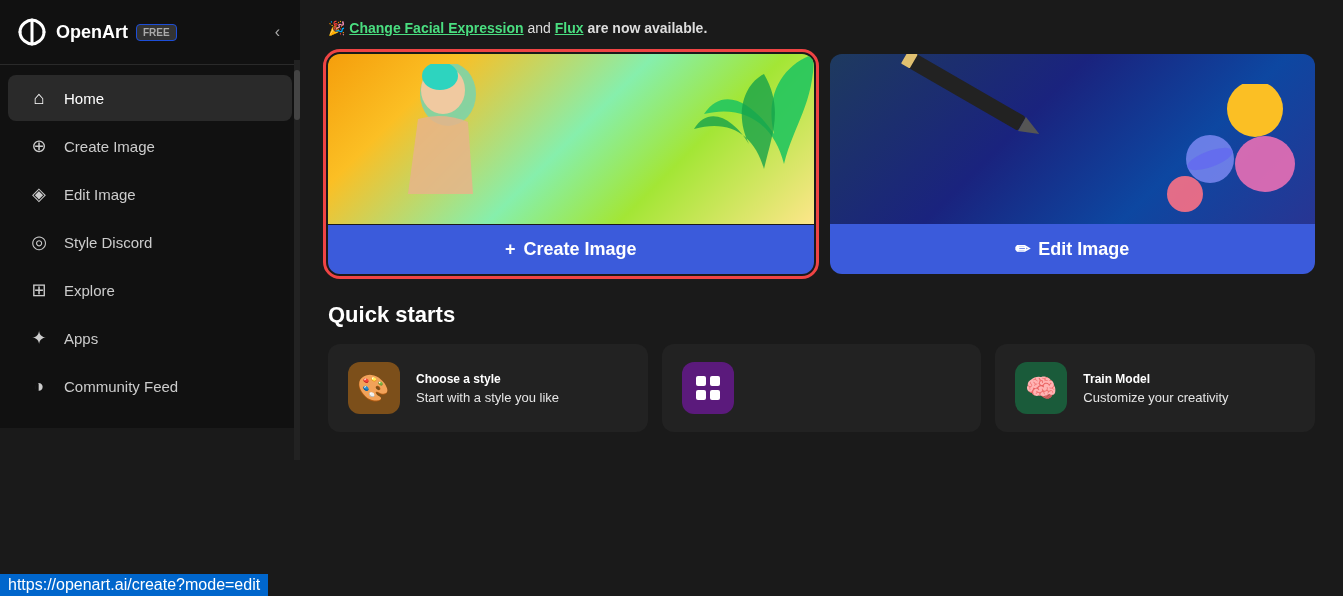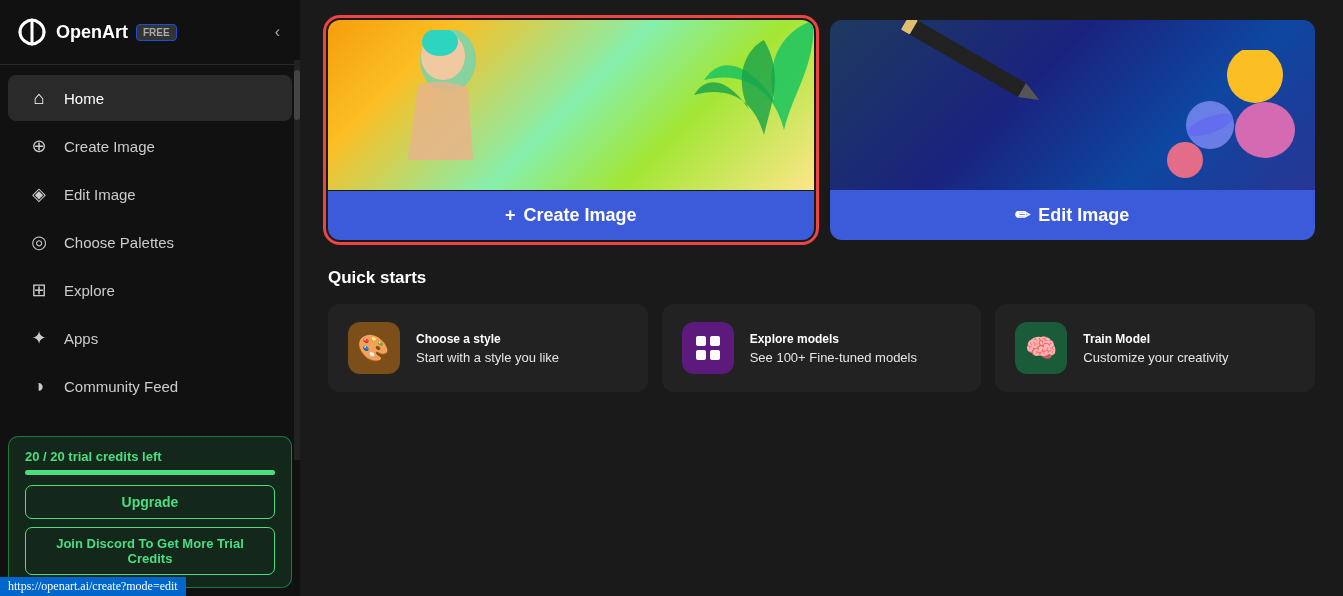--- a/index.html
+++ b/index.html
@@ -13,21 +13,21 @@
       color: #fff;
     }
 
     
     #sidebar {
       width: 300px;
       min-width: 300px;
       background: #111111;
       display: flex;
       flex-direction: column;
-      height: 596px;
+      height: 428px;
       position: relative;
     }
 
     #sidebar-header {
       display: flex;
       align-items: center;
       padding: 16px 16px;
       gap: 8px;
       border-bottom: 1px solid #2a2a2a;
     }
@@ -247,21 +247,21 @@
       border: none;
       cursor: pointer;
     }
 
     .card-btn-edit {
       background: #3b5bdb;
     }
 
     
     #quick-starts-title {
-      font-size: 17px;
+      font-size: 22px;
       font-weight: 700;
       color: #fff;
       margin-bottom: 16px;
     }
 
     #quick-starts-row {
       display: flex;
       gap: 14px;
     }
 
@@ -303,24 +303,23 @@
       color: #e5e5e5;
     }
 
     
     #statusbar {
       position: fixed;
       bottom: 0;
       left: 0;
       background: #0066cc;
       color: #fff;
-      font-size: 12px;
+      font-size: 16px;
       padding: 2px 8px;
       z-index: 100;
-      font-family: Liberation Serif, serif;
     }
 
     
     .figure-woman {
       position: absolute;
       bottom: 0;
       left: 40px;
     }
 
     .figure-leaves {
@@ -366,52 +365,51 @@
     <div class="nav-item">
       <span class="nav-icon">⊕</span>
       <span>Create Image</span>
     </div>
     <div class="nav-item">
       <span class="nav-icon">◈</span>
       <span>Edit Image</span>
     </div>
     <div class="nav-item">
       <span class="nav-icon">◎</span>
-      <span>Choose Palettes</span>
+      <span>Style Discord</span>
     </div>
     <div class="nav-item">
       <span class="nav-icon">⊞</span>
       <span>Explore</span>
     </div>
     <div class="nav-item">
       <span class="nav-icon">✦</span>
       <span>Apps</span>
     </div>
     <div class="nav-item">
       <span class="nav-icon">◑</span>
       <span>Community Feed</span>
     </div>
   </div>
 
-  <div id="sidebar-bottom">
-    <div class="credits-text">20 / 20 trial credits left</div>
-    <div class="credits-bar-bg">
-      <div class="credits-bar-fill"></div>
-    </div>
-    <button class="upgrade-btn">Upgrade</button>
-    <button class="discord-btn">Join Discord To Get More Trial Credits</button>
-  </div>
 
   <div class="scrollbar-track">
     <div class="scrollbar-thumb"></div>
   </div>
 </div>
 
 <div id="main">
 
+  <div id="announcement-bar">
+    <span>🎉</span>
+    <a class="link-green">Change Facial Expression</a>
+    <span> and </span>
+    <a class="link-green">Flux</a>
+    <strong> are now available.</strong>
+  </div>
 
   <div id="cards-row">
 
     <div class="main-card selected">
       <div class="card-image-area">
         <div class="create-img-bg">
 
           <svg class="figure-woman" width="200" height="160" viewBox="0 0 200 160">
 
             <ellipse cx="80" cy="30" rx="28" ry="32" fill="#7dd3a8" opacity="0.9"></ellipse>
@@ -481,24 +479,20 @@
 
       <div class="qs-card">
         <div class="qs-icon-wrap qs-icon-explore">
           <svg width="28" height="28" viewBox="0 0 28 28">
             <rect x="2" y="2" width="10" height="10" rx="2" fill="white"></rect>
             <rect x="16" y="2" width="10" height="10" rx="2" fill="white"></rect>
             <rect x="2" y="16" width="10" height="10" rx="2" fill="white"></rect>
             <rect x="16" y="16" width="10" height="10" rx="2" fill="white"></rect>
           </svg>
         </div>
-        <div>
-          <div class="qs-text-title">Explore models</div>
-          <div class="qs-text-sub">See 100+ Fine-tuned models</div>
-        </div>
       </div>
 
       <div class="qs-card">
         <div class="qs-icon-wrap qs-icon-train">🧠</div>
         <div>
           <div class="qs-text-title">Train Model</div>
           <div class="qs-text-sub">Customize your creativity</div>
         </div>
       </div>
 

